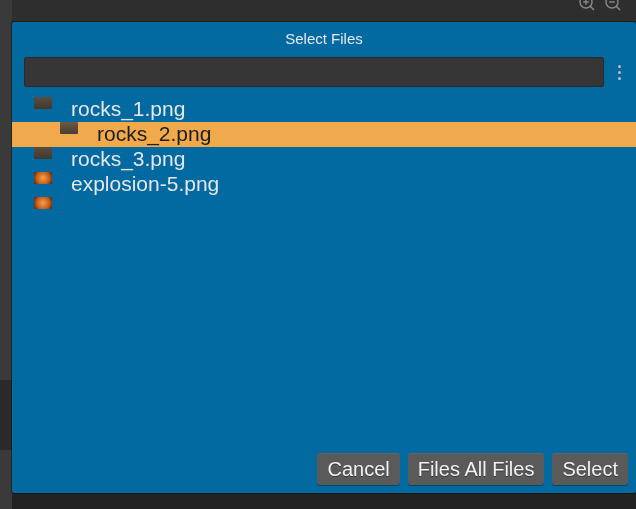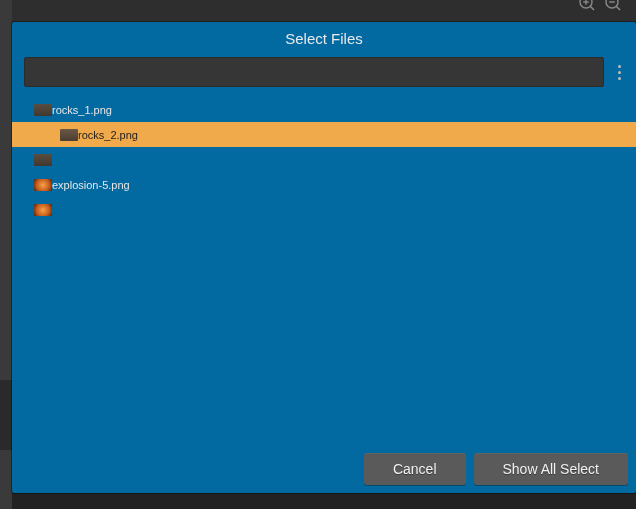--- a/index.html
+++ b/index.html
@@ -94,26 +94,26 @@
     width: 3px; height: 3px; background: #bdbdbd; border-radius: 50%;
   }
 
   .file-list {
     flex: 1;
     overflow: auto;
     padding-top: 2px;
   }
   .file-row {
     display: flex;
-    align-items: center;
+    align-items: flex-start;
     height: 25px;
     padding-left: 22px;
-    gap: 0;
+    gap: 19px;
     color: #e6e6e6;
-    font-size: 11px;
+    font-size: 21px;
     cursor: pointer;
   }
   .file-row.selected {
     background: #f0a94b;
     color: #1e1e1e;
     padding-left: 48px;
   }
   .thumb {
     width: 18px;
     height: 12px;
@@ -141,26 +141,26 @@
     right: 14px;
     top: -28px;
     display: flex;
     gap: 8px;
     color: #8a8a8a;
   }
   .zoom-icons svg { display:block; }
 
   .btn {
     height: 32px;
-    padding: 0 29px;
+    padding: 0 10px;
     background: #5a5a5a;
     color: #f2f2f2;
     border: none;
     border-radius: 3px;
-    font-size: 14px;
+    font-size: 20px;
     cursor: pointer;
     text-shadow: 0 1px 0 rgba(0,0,0,0.4);
     box-shadow: inset 0 1px 0 rgba(255,255,255,0.06), 0 1px 0 rgba(0,0,0,0.3);
   }
 </style>
 </head>
 <body>
 
 <div class="backdrop">
   <div class="bg-top"></div>
@@ -184,20 +184,21 @@
         <div class="file-row">
           <div class="thumb rock"></div>
           <span>rocks_1.png</span>
         </div>
         <div class="file-row selected">
           <div class="thumb rock2"></div>
           <span>rocks_2.png</span>
         </div>
         <div class="file-row">
           <div class="thumb rock"></div>
+          <span>rocks_3.png</span>
         </div>
         <div class="file-row">
           <div class="thumb exp"></div>
           <span>explosion-5.png</span>
         </div>
         <div class="file-row">
           <div class="thumb exp"></div>
         </div>
       </div>
 
@@ -214,17 +215,18 @@
         <svg width="18" height="18" viewBox="0 0 18 18" fill="none">
           <circle cx="8" cy="8" r="6" stroke="#8a8a8a" stroke-width="1.4"></circle>
           <line x1="12.2" y1="12.2" x2="16" y2="16" stroke="#8a8a8a" stroke-width="1.6"></line>
           <line x1="5.2" y1="8" x2="10.8" y2="8" stroke="#8a8a8a" stroke-width="1.4"></line>
         </svg>
       </span>
     </div>
 
     <div class="footer">
       <button class="btn">Cancel</button>
-      <button class="btn">Show All Select</button>
+      <button class="btn">Files All Files</button>
+      <button class="btn">Select</button>
     </div>
 
   </div>
 </div>
 
 </body></html>

